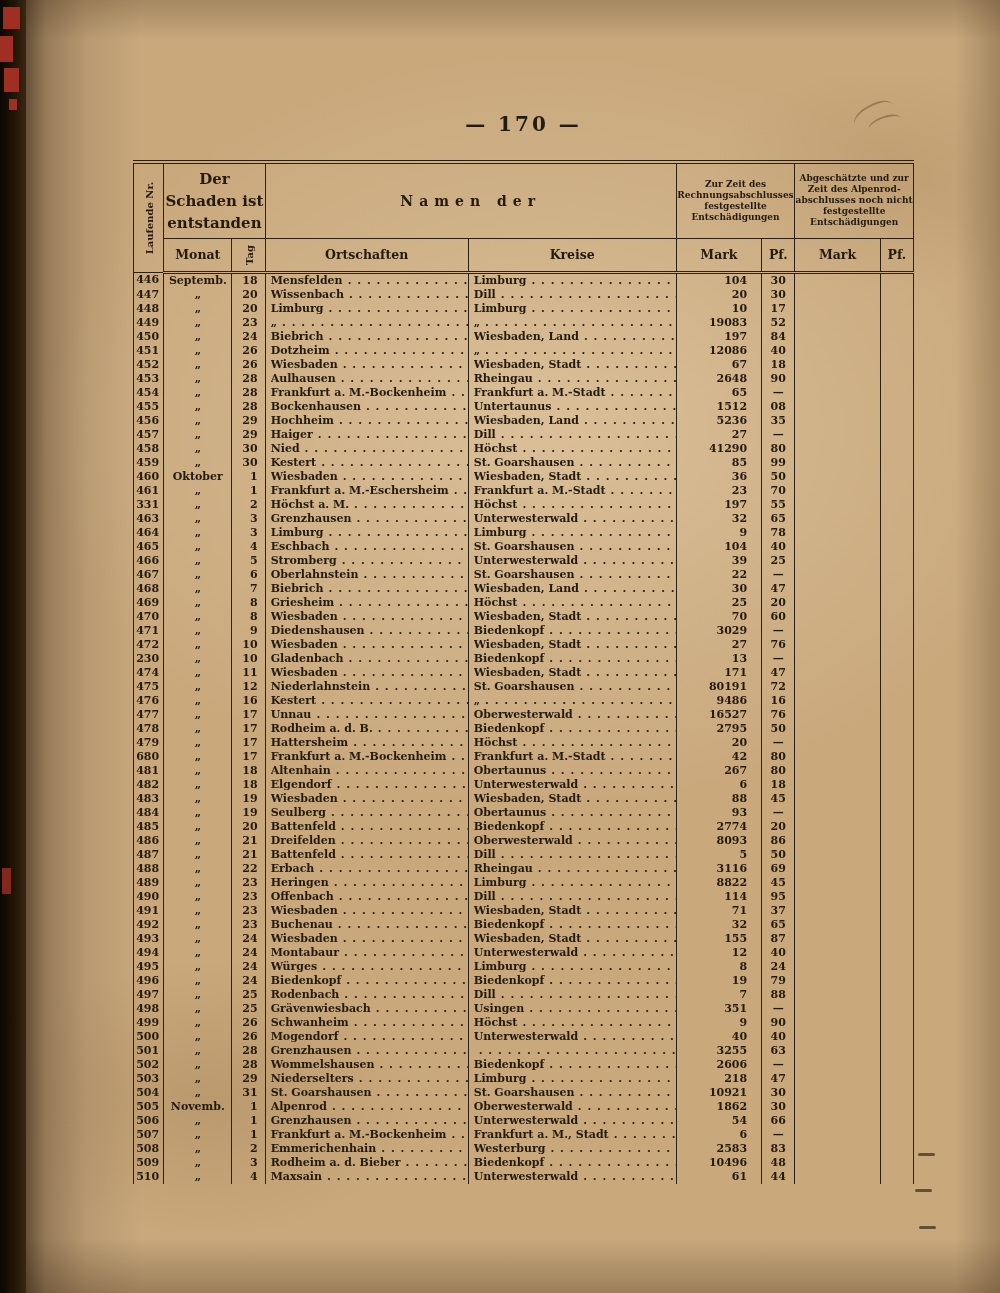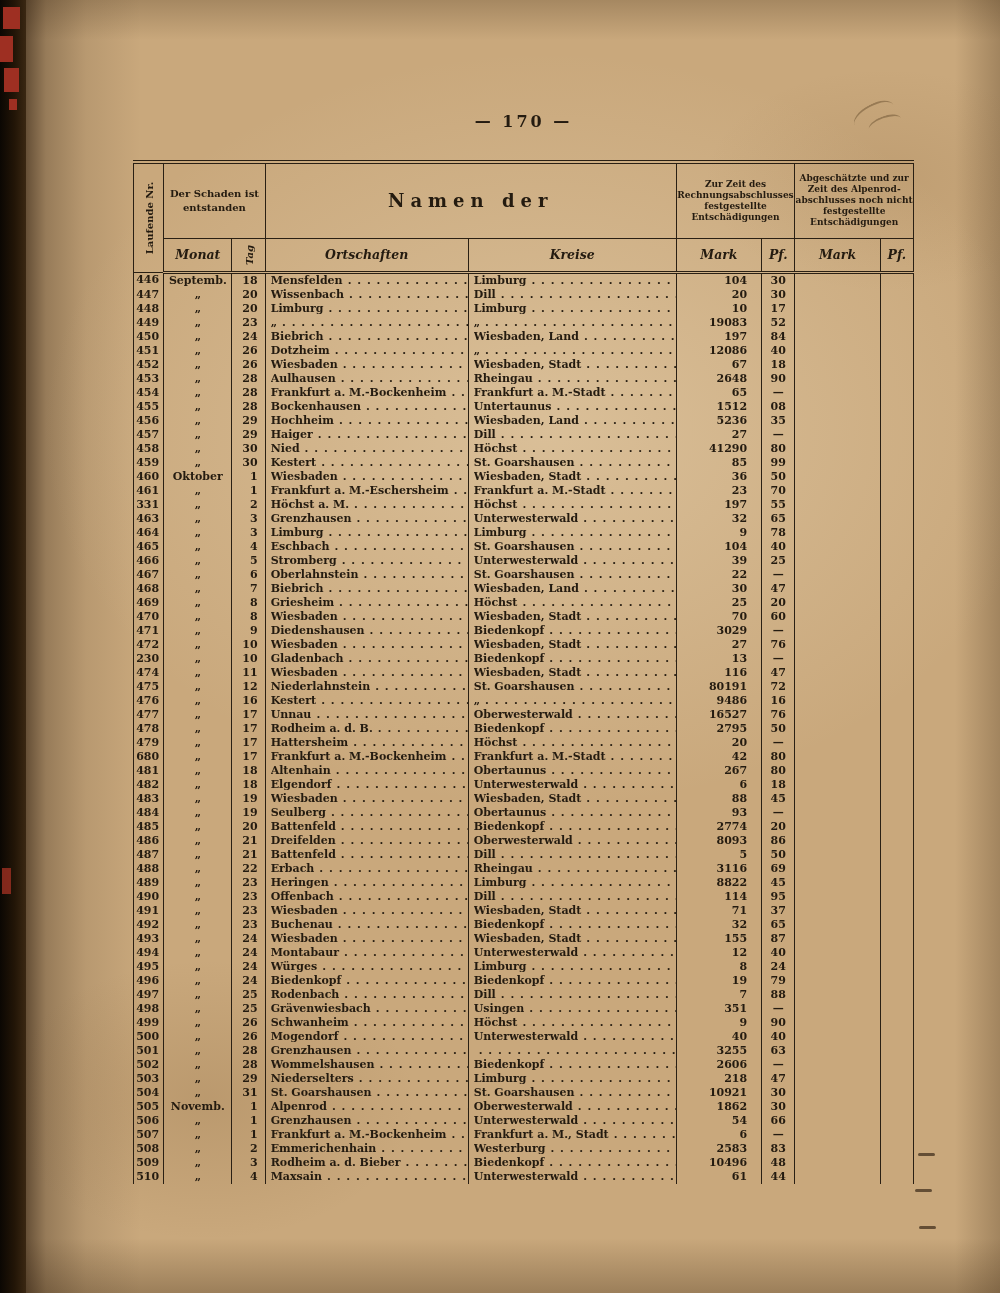--- a/index.html
+++ b/index.html
@@ -37,46 +37,46 @@
   .stitch{position:absolute;width:17px;height:3px;background:#41301d;border-radius:2px;opacity:.75;}
   .st1{left:918px;top:1153px;}
   .st2{left:915px;top:1189px;}
   .st3{left:919px;top:1226px;}
   .pencil{position:absolute;border-top:2px solid rgba(95,72,40,0.45);border-radius:60%;}
   .pc1{left:852px;top:104px;width:44px;height:20px;transform:rotate(-28deg);}
   .pc2{left:868px;top:116px;width:34px;height:14px;transform:rotate(-20deg);}
 
   .pageno{
     position:absolute;left:133px;top:112px;width:781px;
-    text-align:center;font-size:16px;font-weight:bold;letter-spacing:3px;
+    text-align:center;font-size:20px;font-weight:bold;letter-spacing:3px;
   }
 
   table.tbl{
     position:absolute;left:133px;top:160px;width:781px;
     border-collapse:collapse;table-layout:fixed;
     border-top:4px double #2a2014;
     border-left:1px solid #2a2014;border-right:1px solid #2a2014;
     color:#241b10;
   }
   .tbl th,.tbl td{
     border-left:1px solid #2a2014;border-right:1px solid #2a2014;
     padding:0;vertical-align:middle;
   }
   tr.h1{height:76px;}
-  tr.h2{height:34px;font-style:italic;}
+  tr.h2{height:34px;}
   tr.h1 th{border-bottom:1px solid #2a2014;font-weight:bold;}
   tr.h2 th{border-bottom:3px double #2a2014;font-weight:bold;}
   .th-nr{position:relative;}
   .rot{
     position:absolute;left:50%;top:50%;
     transform:translate(-50%,-50%) rotate(-90deg);
     white-space:nowrap;font-size:10px;font-weight:bold;
   }
-  .g-schaden{font-size:10px;line-height:14px;padding:0 6px;margin-top:8px;}
-  .g-namen{font-size:18px;letter-spacing:6px;}
+  .g-schaden{font-size:15px;line-height:22px;padding:0 6px;margin-top:8px;}
+  .g-namen{font-size:14px;letter-spacing:6px;}
   .g-small{font-size:9px;line-height:11px;padding:0 3px;}
   .sh{font-size:12.5px;}
 
   tbody td{
     height:14px;line-height:14px;font-size:11px;font-weight:bold;
     overflow:hidden;white-space:nowrap;
   }
   td.c-nr{text-align:right;padding-right:4px;}
   td.c-monat{text-align:center;}
   td.c-tag{text-align:right;padding-right:7px;}
@@ -683,21 +683,21 @@
         <td class="c-ort">
           <div class="ld">
             <span>Wiesbaden</span>
           </div>
         </td>
         <td class="c-kreis">
           <div class="ld">
             <span>Wiesbaden, Stadt</span>
           </div>
         </td>
-        <td class="c-mark">116</td>
+        <td class="c-mark">171</td>
         <td class="c-pf">47</td>
         <td class="c-mark2"></td>
         <td class="c-pf2"></td>
       </tr>
       <tr>
         <td class="c-nr">475</td>
         <td class="c-monat">„</td>
         <td class="c-tag">12</td>
         <td class="c-ort">
           <div class="ld">

